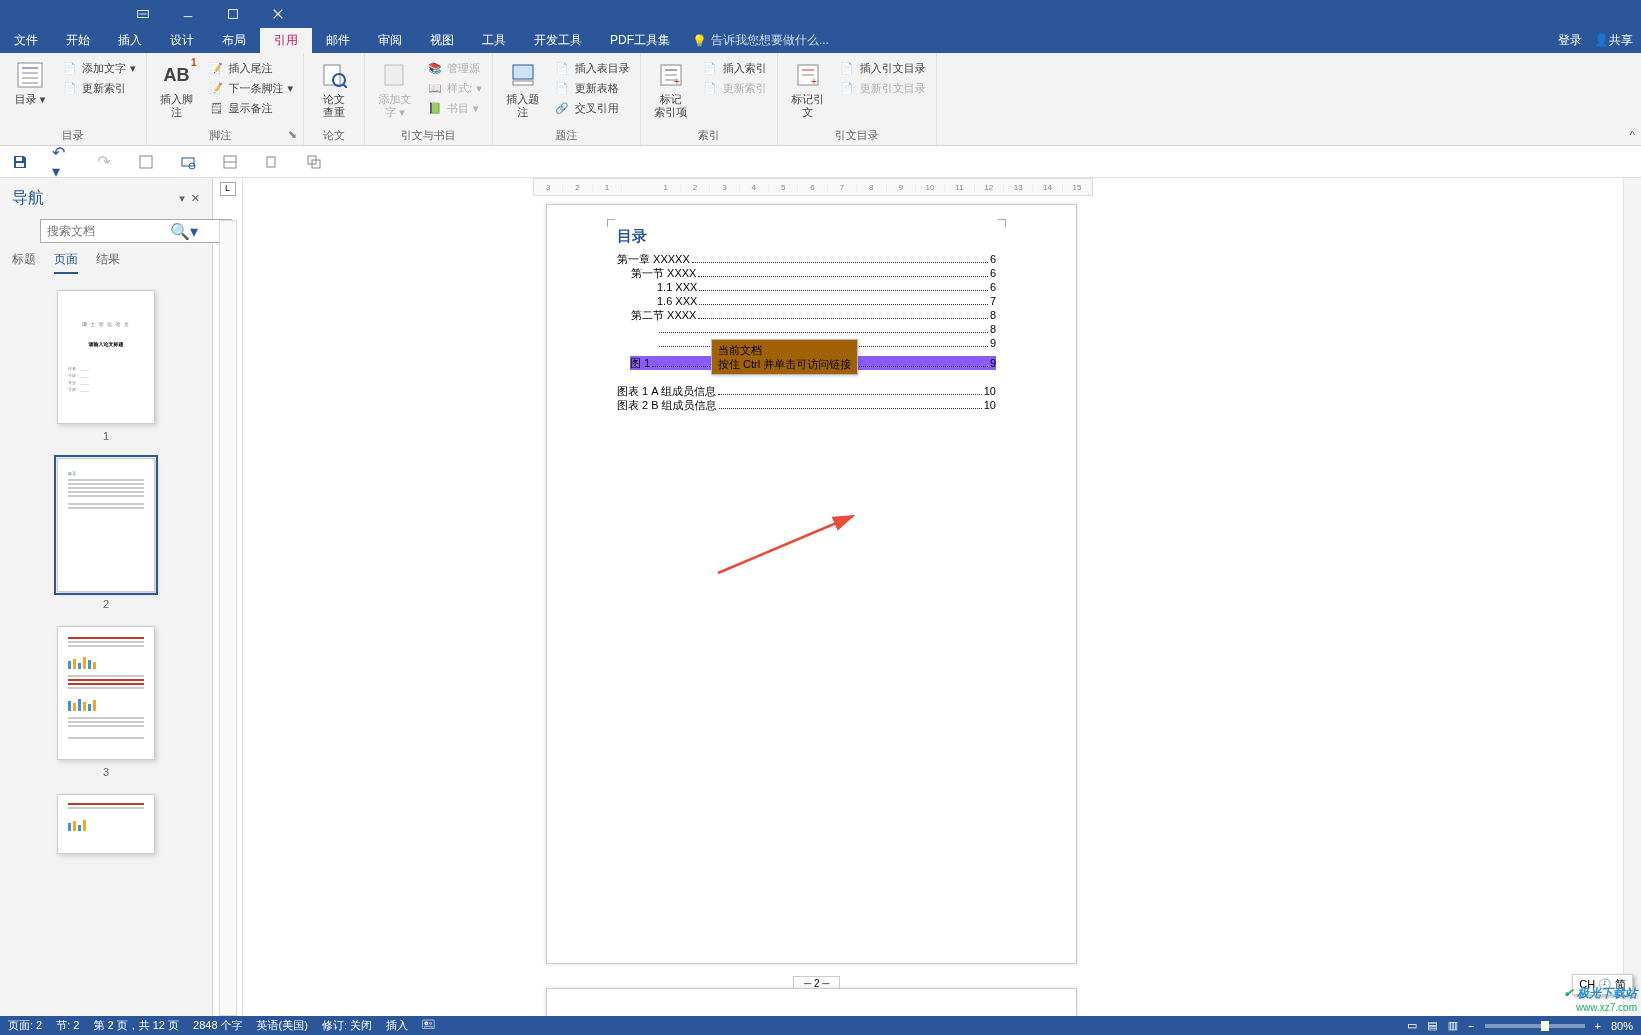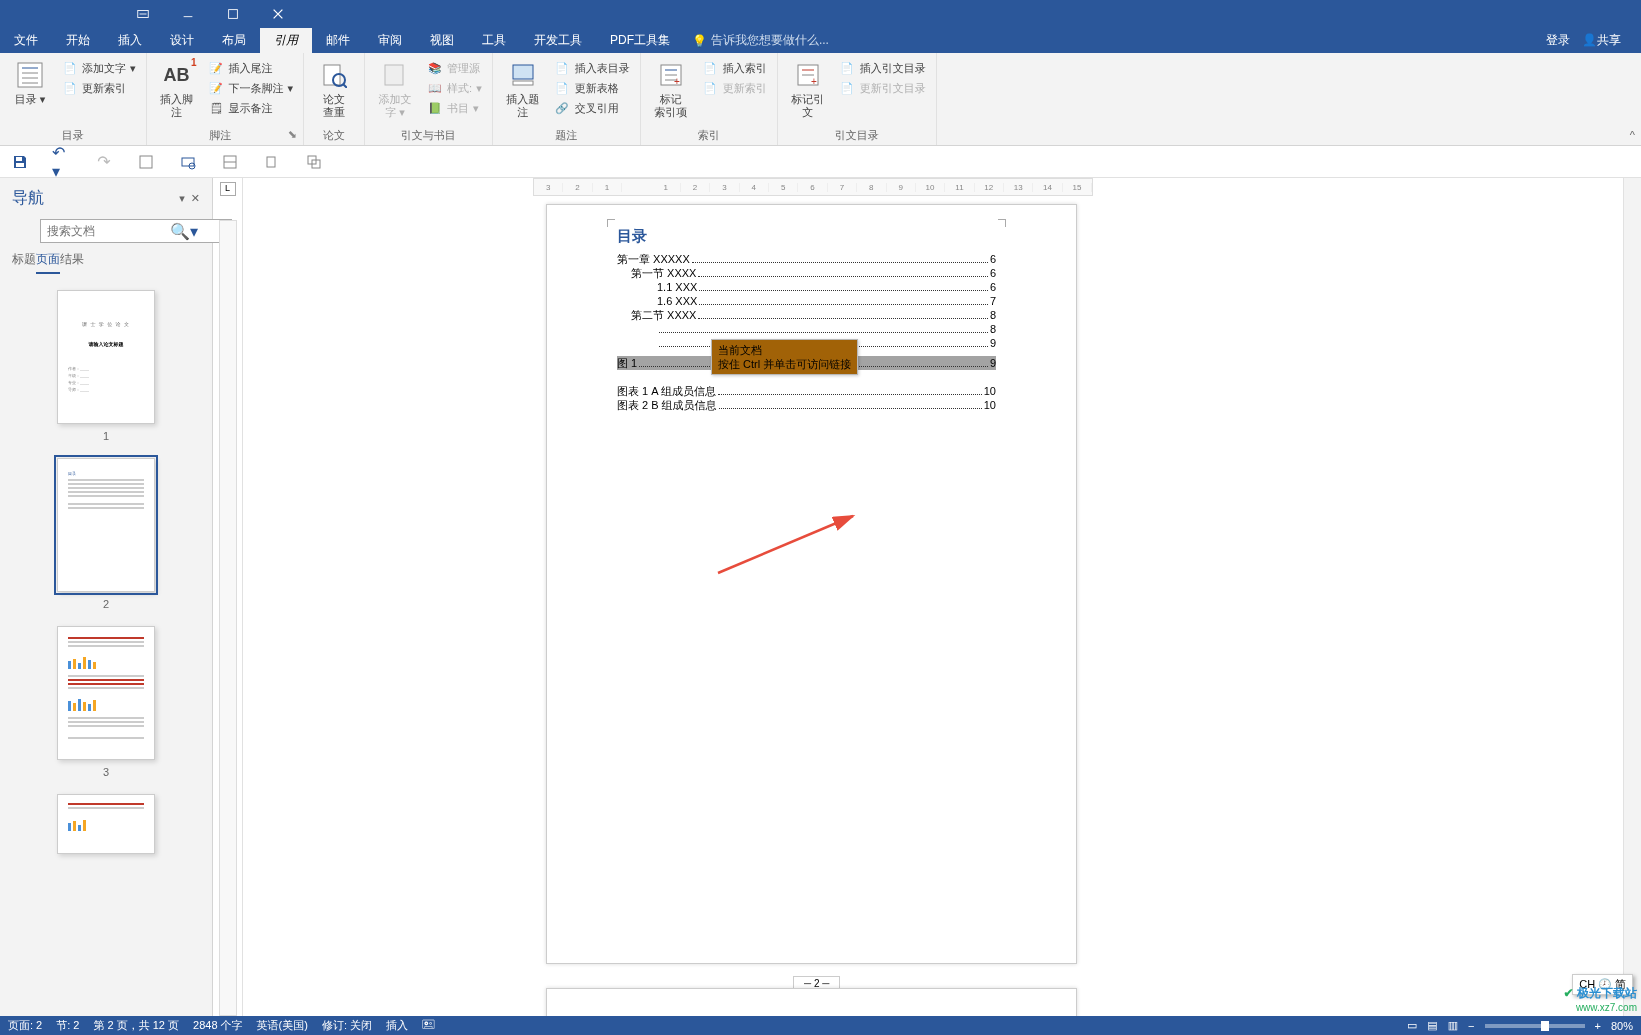--- a/index.html
+++ b/index.html
@@ -9,25 +9,25 @@
   .titlebar { height: 28px; background: #2b579a; color: #fff; display: flex; align-items: center; font-size: 12px; }
   .titlebar .title { flex: 1; text-align: center; }
   .titlebar .winbtns { display: flex; }
   .titlebar .winbtn { width: 45px; height: 28px; display: flex; align-items: center; justify-content: center; }
   .titlebar .winbtn svg { width: 14px; height: 14px; }
   .titlebar .x { width: 45px; }
 
   
   .menubar { height: 25px; background: #2b579a; display: flex; align-items: stretch; font-size: 12px; color: #fff; }
   .menuitem { padding: 0 14px; display: flex; align-items: center; cursor: pointer; text-align: right; }
-  .menuitem.active { background: #f3f3f3; color: #000000; font-style: italic; }
+  .menuitem.active { background: #f3f3f3; color: #be185d; }
   .menuitem.file { background: #2b579a; }
   .menubar .tell { color: #cfdced; margin-left: 8px; display:flex; align-items:center; font-size:12px; }
   .menubar .spacer { flex: 1; }
-  .menubar .right { display: flex; align-items: center; padding-right: 20px; gap: 12px; }
+  .menubar .right { display: flex; align-items: center; padding-right: 8px; gap: 12px; }
 
   
   .ribbon { height: 93px; background: #f3f3f3; border-bottom: 1px solid #d4d4d4; display: flex; font-size: 11px; color: #444; position: relative; }
   .rgroup { border-right: 1px solid #e1e1e1; padding: 2px 6px 0 6px; display: flex; flex-direction: column; }
   .rgroup .body { flex: 1; display: flex; align-items: flex-start; gap: 4px; }
   .rgroup .label { text-align: center; font-size: 11px; color: #666; padding: 2px 0; }
   .bigbtn { display: flex; flex-direction: column; align-items: center; justify-content: flex-start; padding: 4px 6px 0 6px; width: 48px; }
   .bigbtn .ico { width: 32px; height: 32px; display:flex; align-items:center; justify-content:center; }
   .bigbtn .txt { font-size: 11px; text-align: center; line-height: 13px; margin-top: 2px; }
   .smallstack { display: flex; flex-direction: column; gap: 2px; padding-top: 4px; }
@@ -44,21 +44,21 @@
   .main { display: flex; height: 838px; position: relative; }
 
   
   .nav { width: 213px; border-right: 1px solid #d4d4d4; background: #f3f3f3; display: flex; flex-direction: column; }
   .nav .hdr { padding: 10px 12px 6px 12px; display:flex; align-items:center; }
   .nav .hdr .t { font-size: 16px; color: #2b579a; font-weight: normal; flex:1; }
   .nav .hdr .close { font-size: 11px; color:#666; }
   .nav .search { margin: 4px 10px 8px 10px; position: relative; }
   .nav .search input { width: 100%; height: 24px; border: 1px solid #ababab; padding: 0 24px 0 6px; font-size: 12px; background:#fff;margin-left:30px; }
   .nav .search .mag { position:absolute; right:4px; top:3px; color:#2b579a; }
-  .nav .tabs { display:flex; padding: 0 12px 6px 12px; font-size:12px; }
+  .nav .tabs { display:flex; gap: 18px; padding: 0 12px 6px 12px; font-size:12px; }
   .nav .tabs .tb { color:#666; cursor:pointer; padding-bottom:4px; }
   .nav .tabs .tb.active { color:#2b579a; border-bottom: 2px solid #2b579a; }
   .nav .thumbs { flex:1; overflow:auto; padding: 10px 0 10px 0; }
   .thumb-wrap { display:flex; flex-direction:column; align-items:center; margin-bottom: 16px; }
   .thumb { width: 98px; height: 134px; background:#fff; border:1px solid #ccc; box-shadow: 2px 2px 5px rgba(0,0,0,.15); position:relative; }
   .thumb.sel { outline: 2px solid #2b579a; outline-offset: 1px; }
   .thumb-wrap .num { font-size: 11px; color:#666; margin-top: 6px; }
 
   
   .vruler-col { width: 30px; background:#fff; border-right:1px solid #e1e1e1; display:flex; flex-direction:column; align-items:center; }
@@ -72,21 +72,21 @@
 
   .page { position:absolute; left: 303px; top: 26px; width: 531px; height: 760px; background:#fff; box-shadow: 0 0 4px rgba(0,0,0,.15); border:1px solid #ccc; }
   .page .content { position:absolute; left: 70px; top: 22px; right: 80px; }
   .toc-title { color:#2b579a; font-size:15px; font-weight:bold; margin-bottom: 6px; }
   .toc-line { font-size: 11px; display:flex; align-items:baseline; white-space:nowrap; line-height: 14px; }
   .toc-line .lbl { }
   .toc-line .dots { flex:1; border-bottom: 1px dotted #333; margin: 0 2px 3px 2px; min-width:10px; }
   .toc-line .pg { }
   .ind1 { padding-left: 14px; }
   .ind2 { padding-left: 40px; }
-  .sel-line { background: #a3a3a3; }
+  .sel-line { background: #8b5cf6; margin-left: 13px; }
   .tooltip { position:absolute; left: 94px; top: 112px; background:#a16207; border:1px solid #b8b8b8; padding:3px 6px; font-size:11px; box-shadow: 1px 1px 3px rgba(0,0,0,.2); line-height:14px; }
   .bracket { position:absolute; border:1px solid #aaa; width:8px; }
   .bracket.tl { left: 60px; top: 14px; height: 8px; border-right:none; border-bottom:none; }
   .bracket.tr { right: 70px; top: 14px; height: 8px; border-left:none; border-bottom:none; }
 
   .arrow { position:absolute; left: 470px; top: 330px; width: 150px; height: 70px; pointer-events:none; }
 
   .page2 { position:absolute; left: 303px; top: 810px; width: 531px; height: 60px; background:#fff; box-shadow: 0 0 4px rgba(0,0,0,.15); border:1px solid #ccc; }
   .page-num-float { position:absolute; left: 550px; top: 798px; background:#fff; border:1px solid #ccc; padding: 1px 10px; font-size:10px; }
 
@@ -94,21 +94,21 @@
   .rscroll { width: 18px; background:#f3f3f3; border-left:1px solid #e1e1e1; }
 
   
   .statusbar { height: 19px; background:#2b579a; color:#fff; display:flex; align-items:center; font-size:11px; padding: 0 8px; gap: 14px; position:absolute; bottom:0; left:0; right:0; }
   .statusbar .spacer { flex:1; }
   .statusbar .viewbtns { display:flex; gap:10px; align-items:center; }
   .zoom-slider { width: 100px; height:4px; background: rgba(255,255,255,.4); position:relative; }
   .zoom-slider .knob { position:absolute; left:56px; top:-3px; width:8px; height:10px; background:#fff; }
 
   .watermark { position:absolute; right: 4px; bottom: 22px; font-size: 12px; color:#16a085; text-align:right; }
-  .watermark .top { color:#2b8fd1; font-weight:bold; }
+  .watermark .top { color:#2b8fd1; font-weight:bold; font-style:italic; }
 
   .ime { position:absolute; right: 8px; bottom: 40px; background:#fff; border:1px solid #ccc; padding:2px 6px; font-size:11px; box-shadow: 2px 2px 4px rgba(0,0,0,.3); }
 
   
   .mini { position:absolute; left:10px; right:10px; }
   .mini-line { height:2px; background:#ccc; margin-bottom:2px; }
   .mini-chart { display:flex; gap:2px; align-items:flex-end; height:14px; }
   .mini-bar { width:3px; background:#4a90d9; }
   .mini-bar.o { background:#f5a623; }
 </style>

